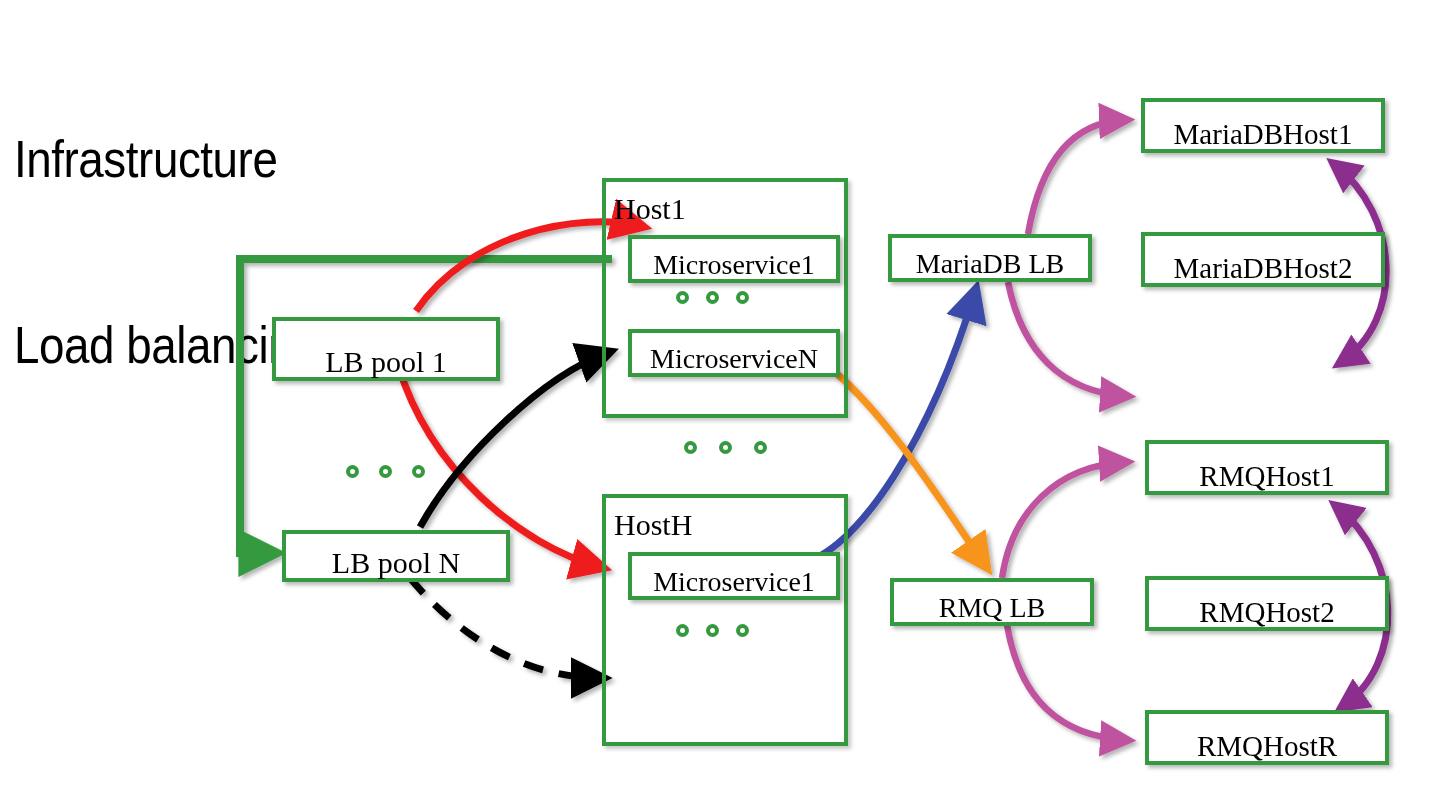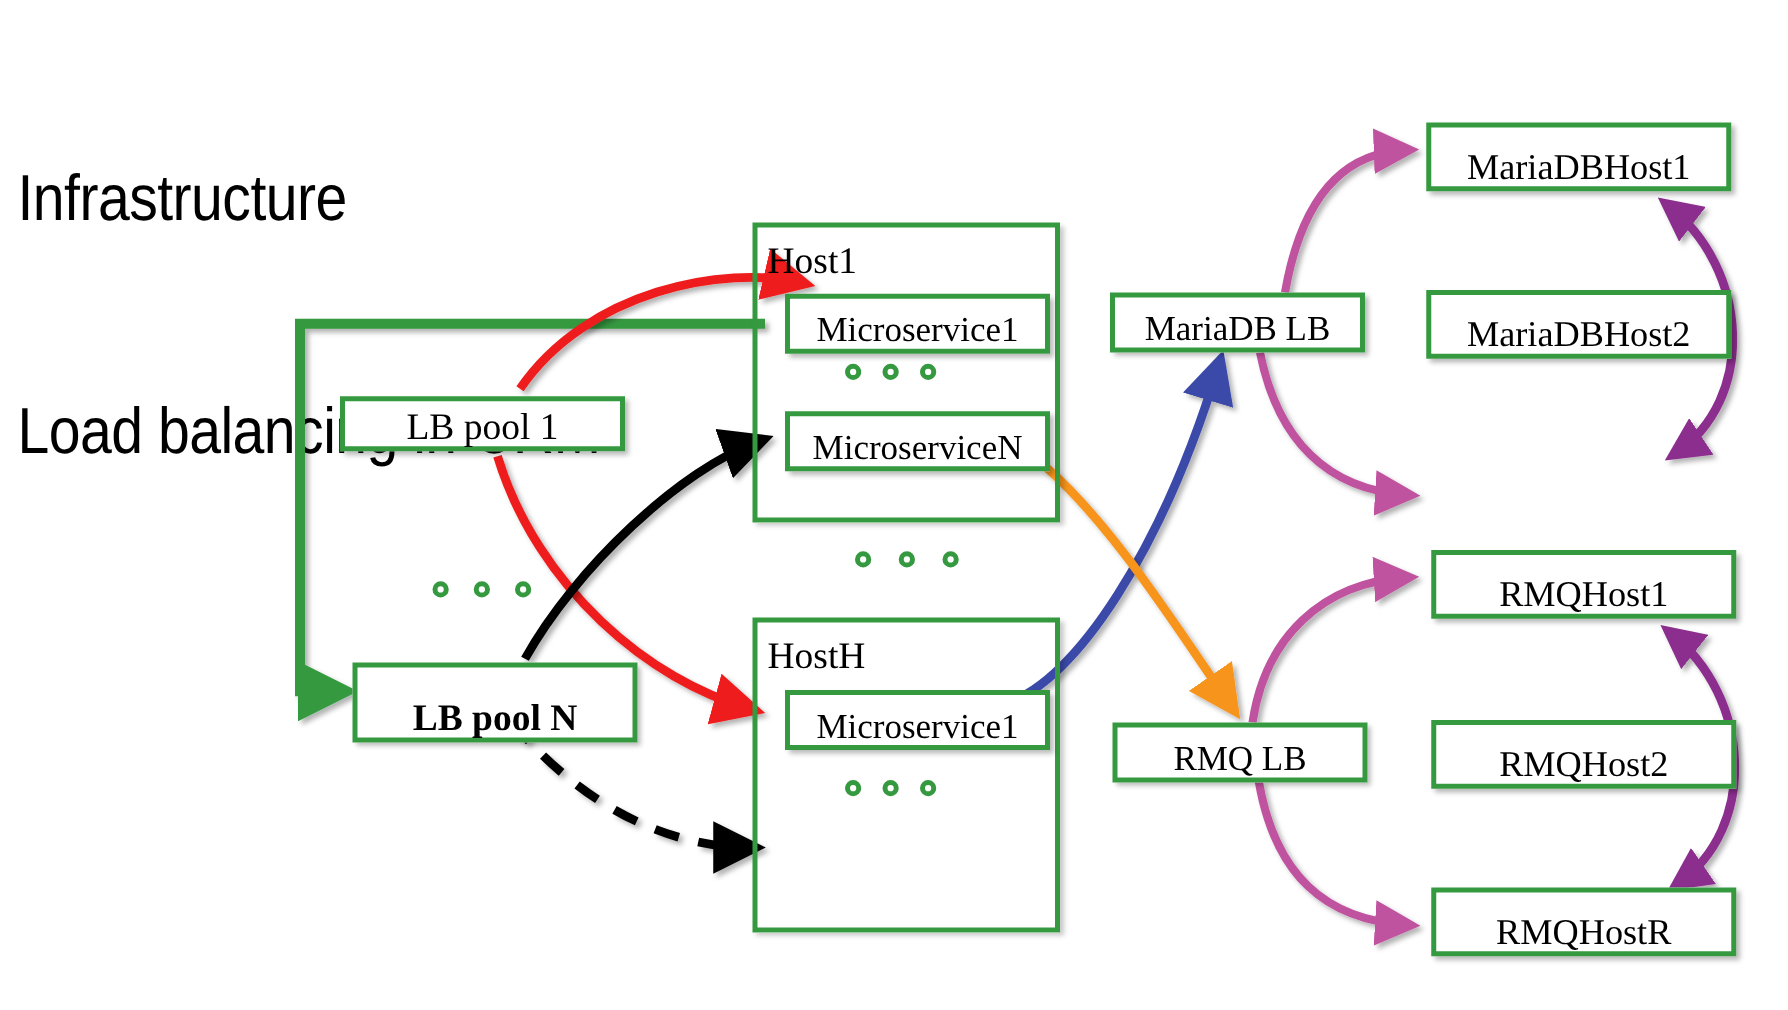--- a/index.html
+++ b/index.html
@@ -118,31 +118,31 @@
     <path d="M 1096,603 L 1128,603" fill="none" stroke="#c0539f" stroke-width="6.5" marker-end="url(#ah-pink)" filter="url(#sh)"></path>
     <path d="M 1007,625 C 1020,700 1060,736 1126,740" fill="none" stroke="#c0539f" stroke-width="6.5" marker-end="url(#ah-pink)" filter="url(#sh)"></path>
 
     <path d="M 1248,508 L 1248,566" fill="none" stroke="#8b2f8e" stroke-width="7" marker-end="url(#ah-purple)" marker-start="url(#ah-purple-s)" filter="url(#sh)"></path>
     <path d="M 1248,644 L 1248,700" fill="none" stroke="#8b2f8e" stroke-width="7" marker-end="url(#ah-purple)" marker-start="url(#ah-purple-s)" filter="url(#sh)"></path>
     <path d="M 1336,506 C 1402,558 1406,663 1342,707" fill="none" stroke="#8b2f8e" stroke-width="7" marker-end="url(#ah-purple)" marker-start="url(#ah-purple-s)" filter="url(#sh)"></path>
   </svg>
 
   <div class="frame" style="left:236px;top:255px;width:0px;height:0px;border:0;"></div>
 
-  <div class="box" style="left:272px;top:317px;width:228px;height:44px;font-size:30px;">
+  <div class="box" style="left:272px;top:317px;width:228px;height:64px;font-size:30px;">
     <span>LB pool 1</span>
   </div>
 
   <div class="dots" style="left:346px;top:465px;">
     <i></i>
     <i></i>
     <i></i>
   </div>
 
-  <div class="box" style="left:282px;top:530px;width:228px;height:64px;font-size:30px;font-weight:bold;">
+  <div class="box" style="left:282px;top:530px;width:228px;height:52px;font-size:30px;">
     <span>LB pool N</span>
   </div>
 
   <div class="frame" style="left:602px;top:178px;width:246px;height:240px;"></div>
   <div class="frame-label" style="left:614px;top:192px;font-size:30px;">Host1</div>
 
   <div class="box" style="left:628px;top:235px;width:212px;height:48px;font-size:28px;">
     <span>Microservice1</span>
   </div>
 

